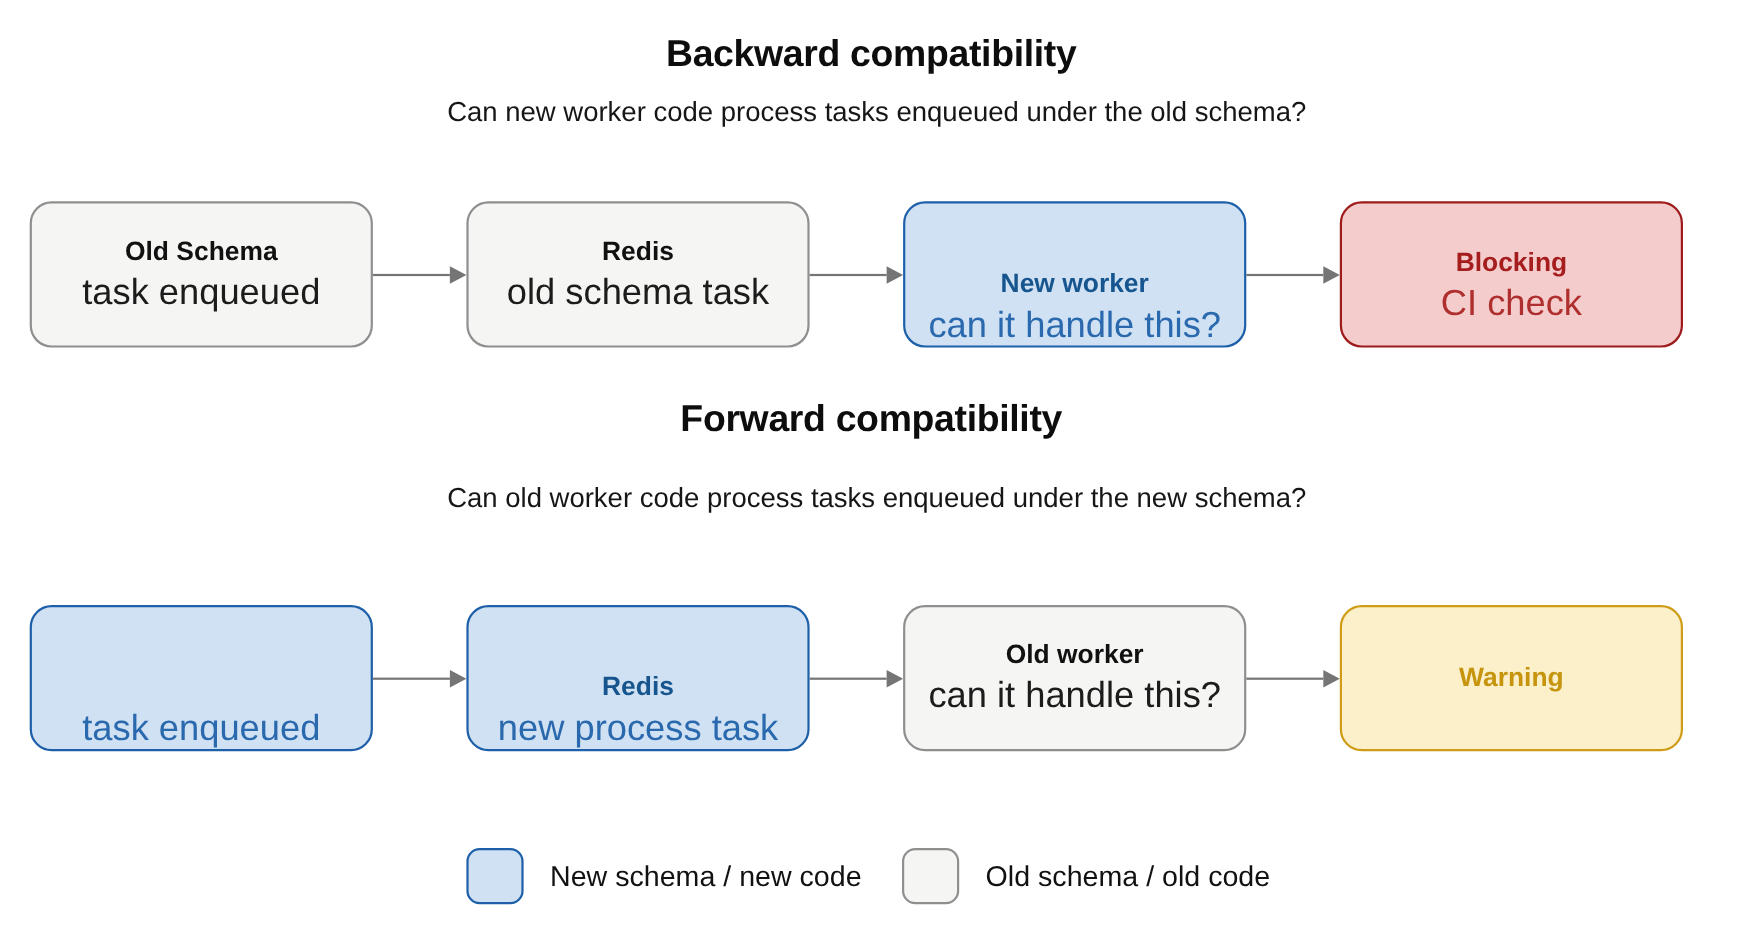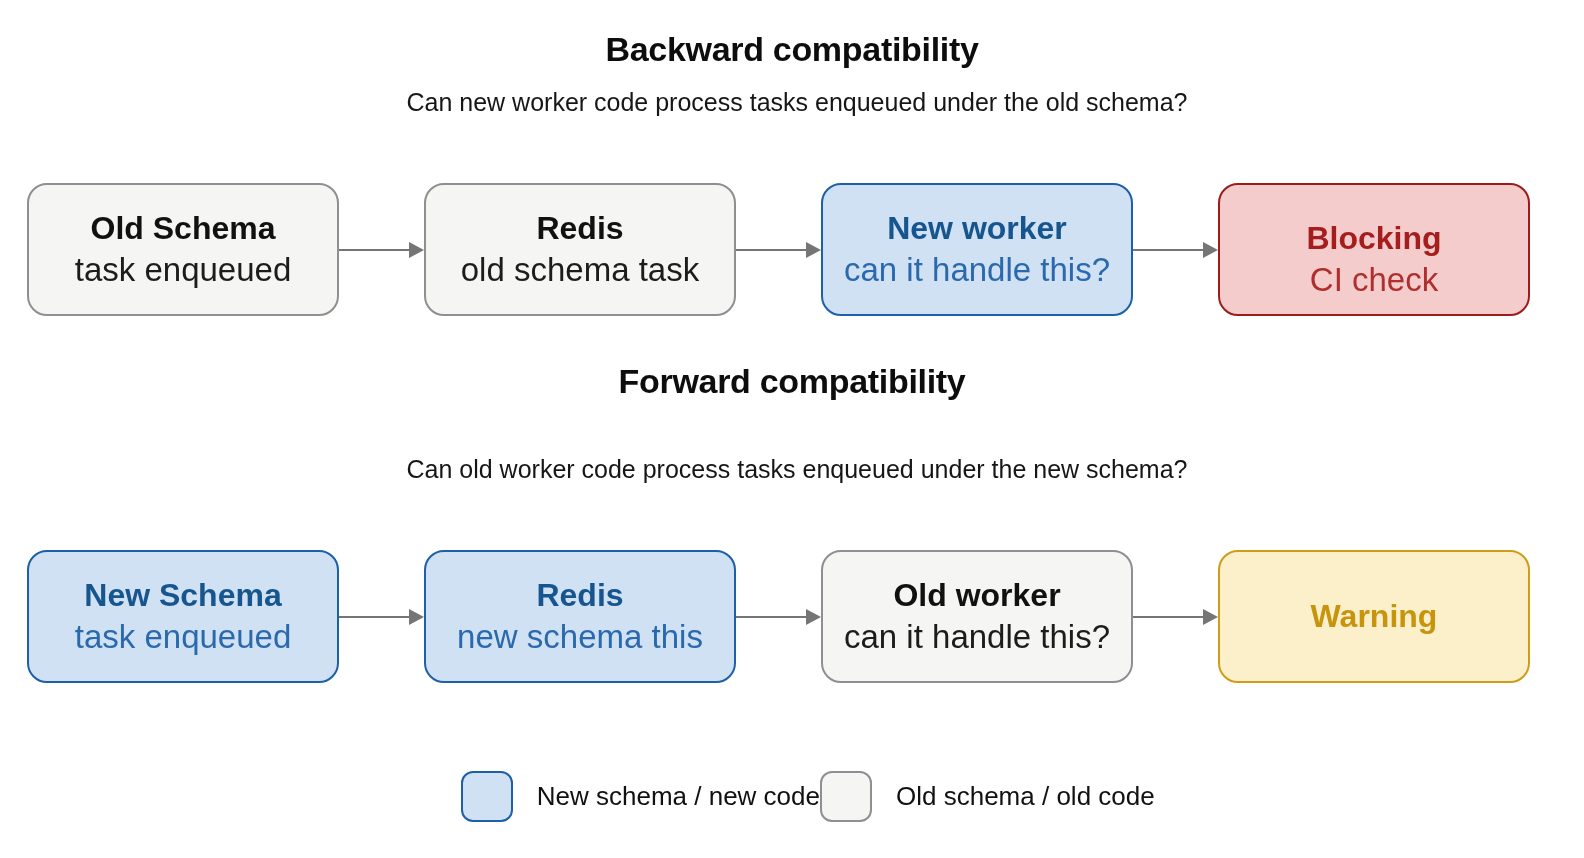--- a/index.html
+++ b/index.html
@@ -26,28 +26,28 @@
     display: flex; align-items: center;
   }
   .node {
     width: 312px; height: 133px;
     border-radius: 20px;
     border: 2px solid transparent;
     display: flex; flex-direction: column;
     justify-content: center; align-items: center;
     gap: 4px; flex: none;
   }
-  .node-title { font-size: 32px; font-weight: 700; line-height: 1.15; }
+  .node-title { font-size: 24px; font-weight: 700; line-height: 1.15; }
   .node-sub   { font-size: 33px; font-weight: 400; line-height: 1.15; }
 
   .node--old { background: var(--old-fill); border-color: var(--old-border); }
   .node--old .node-title { color: var(--old-title); }
   .node--old .node-sub   { color: var(--old-sub); }
 
-  .node--new { background: var(--new-fill); border-color: var(--new-border); }
+  .node--new { background: var(--new-fill); border-color: var(--new-border); justify-content: flex-end; }
   .node--new .node-title { color: var(--new-title); }
   .node--new .node-sub   { color: var(--new-sub); }
 
   .node--blocking { background: var(--blocking-fill); border-color: var(--blocking-border); }
   .node--blocking .node-title { color: var(--blocking-title); margin-top: 20px; }
   .node--blocking .node-sub   { color: var(--blocking-sub); }
 
   .node--warning { background: var(--warning-fill); border-color: var(--warning-border); text-align: center; }
   .node--warning .node-title { color: var(--warning-text); }
 
@@ -57,32 +57,32 @@
     width: 0; height: 0; flex: none;
     border-left: 15px solid var(--arrow);
     border-top: 8px solid transparent;
     border-bottom: 8px solid transparent;
   }
 
   .legend {
     position: absolute; top: 771px; left: 424px;
     display: flex; align-items: center;
   }
-  .legend-item { display: flex; align-items: center; gap: 24px; justify-content: flex-end; }
+  .legend-item { display: flex; align-items: center; gap: 24px; }
   .legend-item--first { width: 396px; }
   .swatch { width: 52px; height: 51px; border-radius: 12px; border: 2px solid transparent; flex: none; }
   .swatch--new { background: var(--new-fill); border-color: var(--new-border); }
   .swatch--old { background: var(--old-fill); border-color: var(--old-border); }
   .legend-label { font-size: 26px; color: #111; white-space: nowrap; }
 
   #title-1 { top: 30px; }
   #sub-1   { top: 88px; }
   #row-1   { top: 183px; }
   #title-2 { top: 362px; }
-  #sub-2   { top: 455px; }
+  #sub-2   { top: 439px; }
   #row-2   { top: 550px; }
 </style>
 </head>
 <body>
 
 <h1 class="section-title" id="title-1">Backward compatibility</h1>
 <p class="section-sub" id="sub-1">Can new worker code process tasks enqueued under the old schema?</p>
 
 <div class="flow-row" id="row-1">
   <div class="node node--old">
@@ -113,30 +113,29 @@
     <div class="node-title">Blocking</div>
     <div class="node-sub">CI check</div>
   </div>
 </div>
 
 <h1 class="section-title" id="title-2">Forward compatibility</h1>
 <p class="section-sub" id="sub-2">Can old worker code process tasks enqueued under the new schema?</p>
 
 <div class="flow-row" id="row-2">
   <div class="node node--new">
-    <div class="node-title">New Schema</div>
     <div class="node-sub">task enqueued</div>
   </div>
   <div class="arrow">
     <div class="arrow-line"></div>
     <div class="arrow-head"></div>
   </div>
   <div class="node node--new">
     <div class="node-title">Redis</div>
-    <div class="node-sub">new schema this</div>
+    <div class="node-sub">new process task</div>
   </div>
   <div class="arrow">
     <div class="arrow-line"></div>
     <div class="arrow-head"></div>
   </div>
   <div class="node node--old">
     <div class="node-title">Old worker</div>
     <div class="node-sub">can it handle this?</div>
   </div>
   <div class="arrow">

